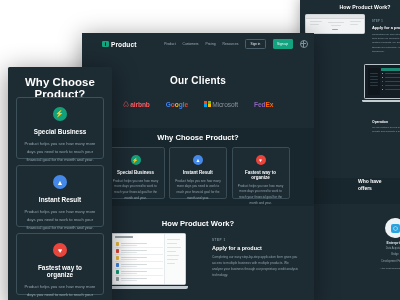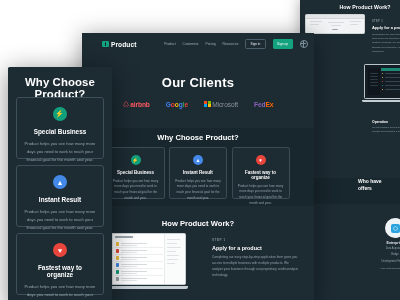--- a/index.html
+++ b/index.html
@@ -113,21 +113,21 @@
   .globe{
     width:6.5px;height:6.5px;border-radius:50%;border:.7px solid #7d929c;margin-right:6px;
     position:relative;flex:0 0 auto;
   }
   .globe::before{content:"";position:absolute;left:2.7px;top:.2px;width:.6px;height:5.6px;background:#7d929c;}
   .globe::after{content:"";position:absolute;left:.2px;top:2.7px;width:5.6px;height:.6px;background:#7d929c;}
 
   
   .clients-title{
     position:absolute;left:0;right:0;top:42px;text-align:center;
-    font-size:13px;font-weight:700;color:#ffffff;letter-spacing:.2px;
+    font-size:10px;font-weight:700;color:#ffffff;letter-spacing:.2px;
   }
   .clients-row{
     position:absolute;left:0;right:0;top:63px;height:16px;
     display:flex;align-items:center;justify-content:center;gap:16px;
   }
   .logo{display:flex;align-items:center;gap:1.6px;}
   .logo .txt{font-size:6.6px;font-weight:700;letter-spacing:-.1px;}
   .airbnb-mark{width:6px;height:7px;position:relative;}
   .airbnb-mark svg{display:block;}
   .ms-grid{width:6.6px;height:6.6px;display:grid;grid-template-columns:1fr 1fr;grid-template-rows:1fr 1fr;gap:.7px;}

